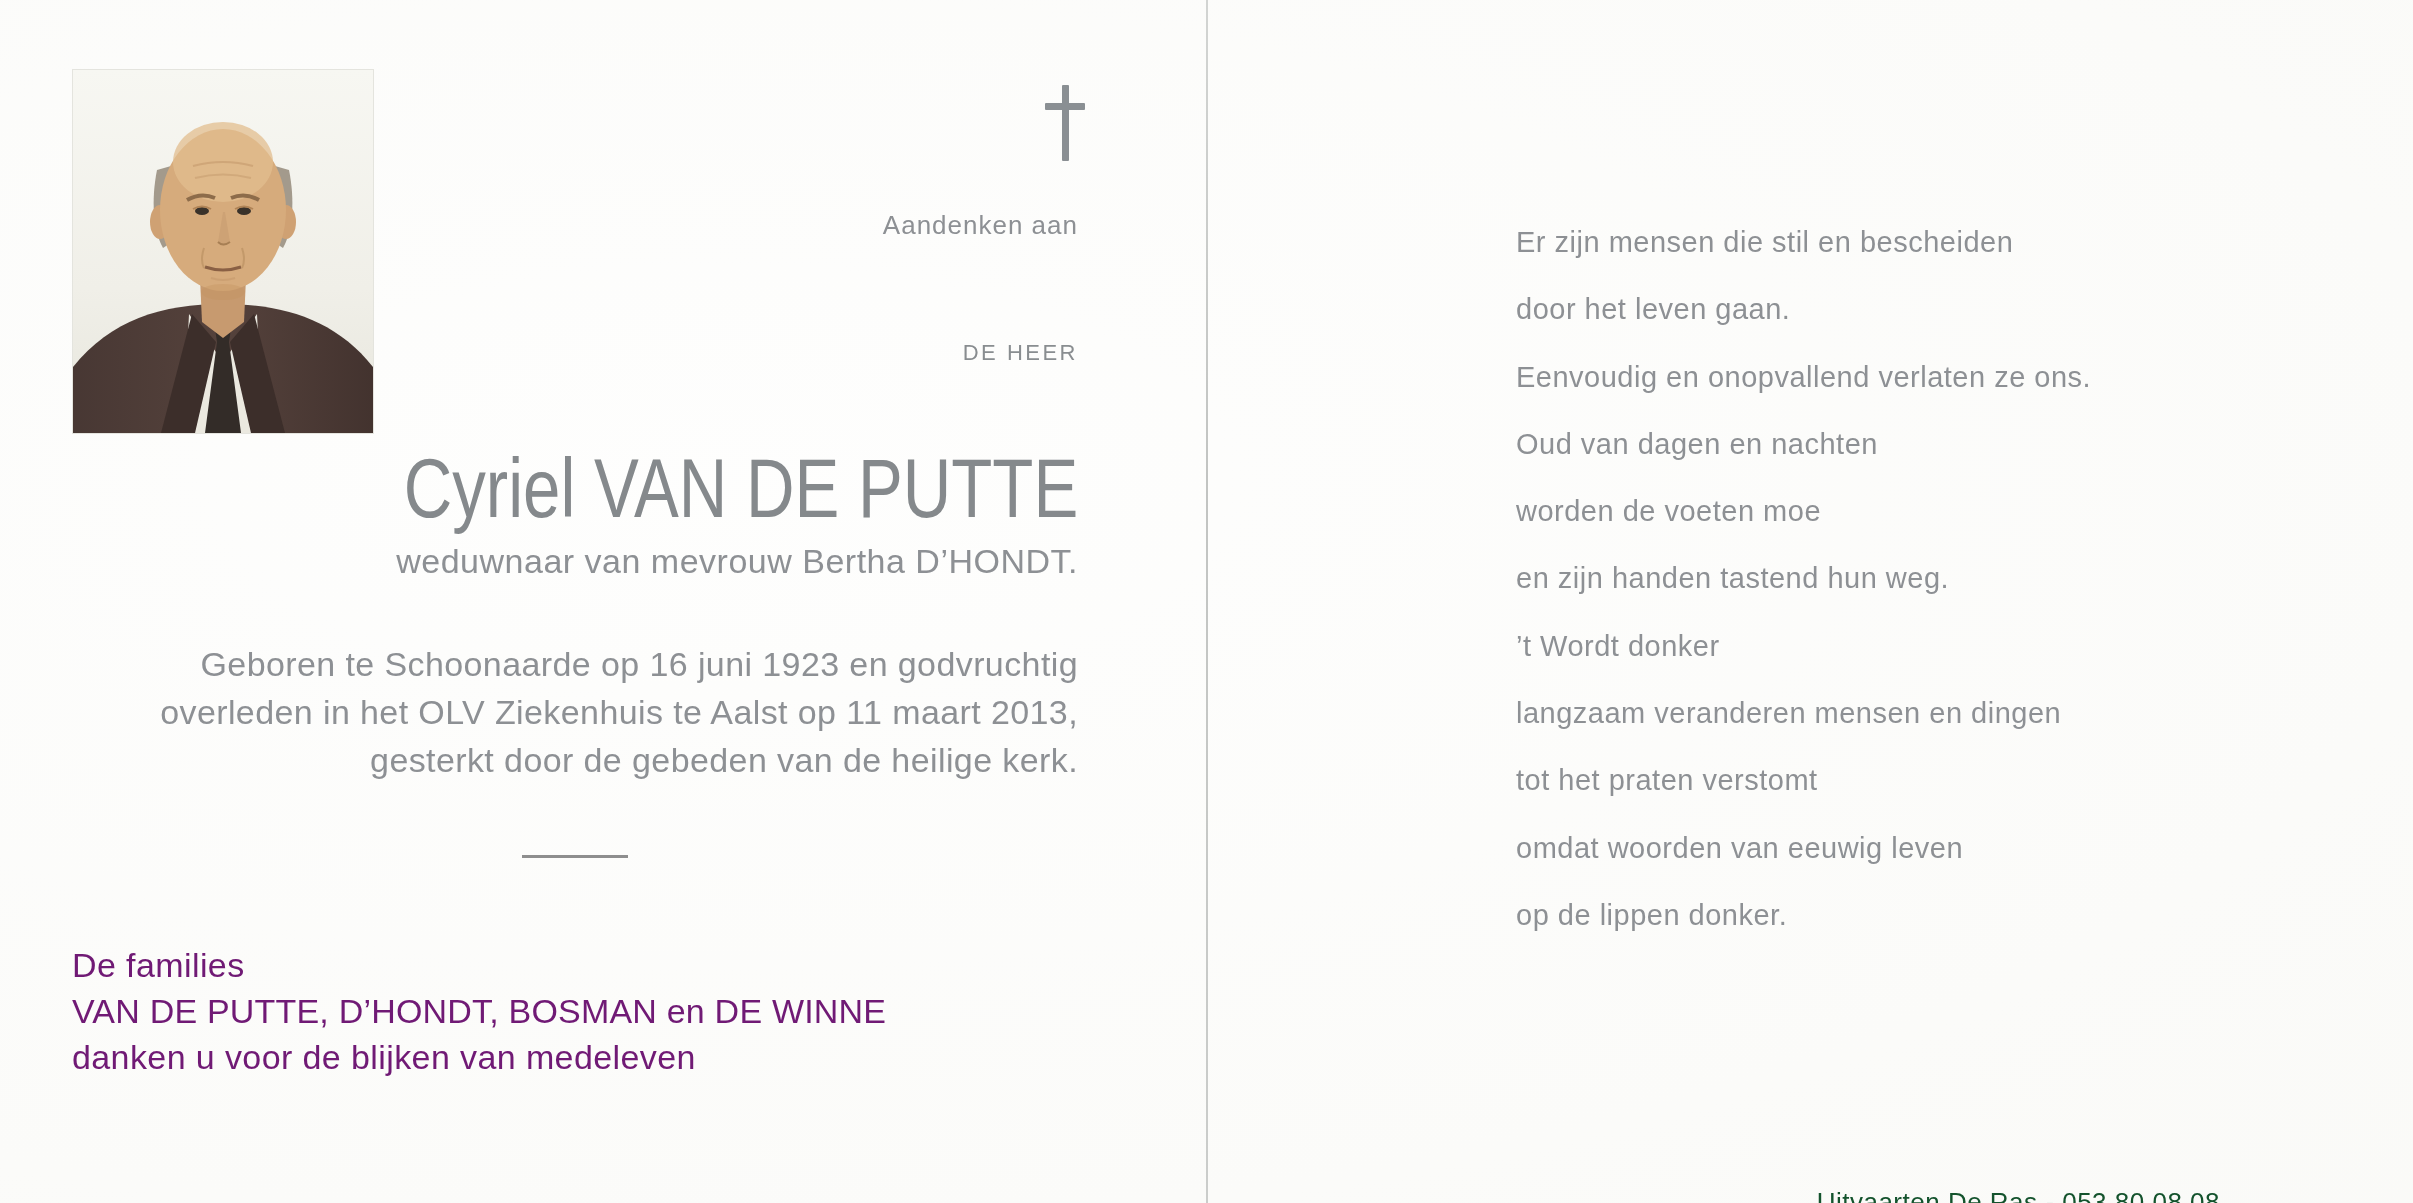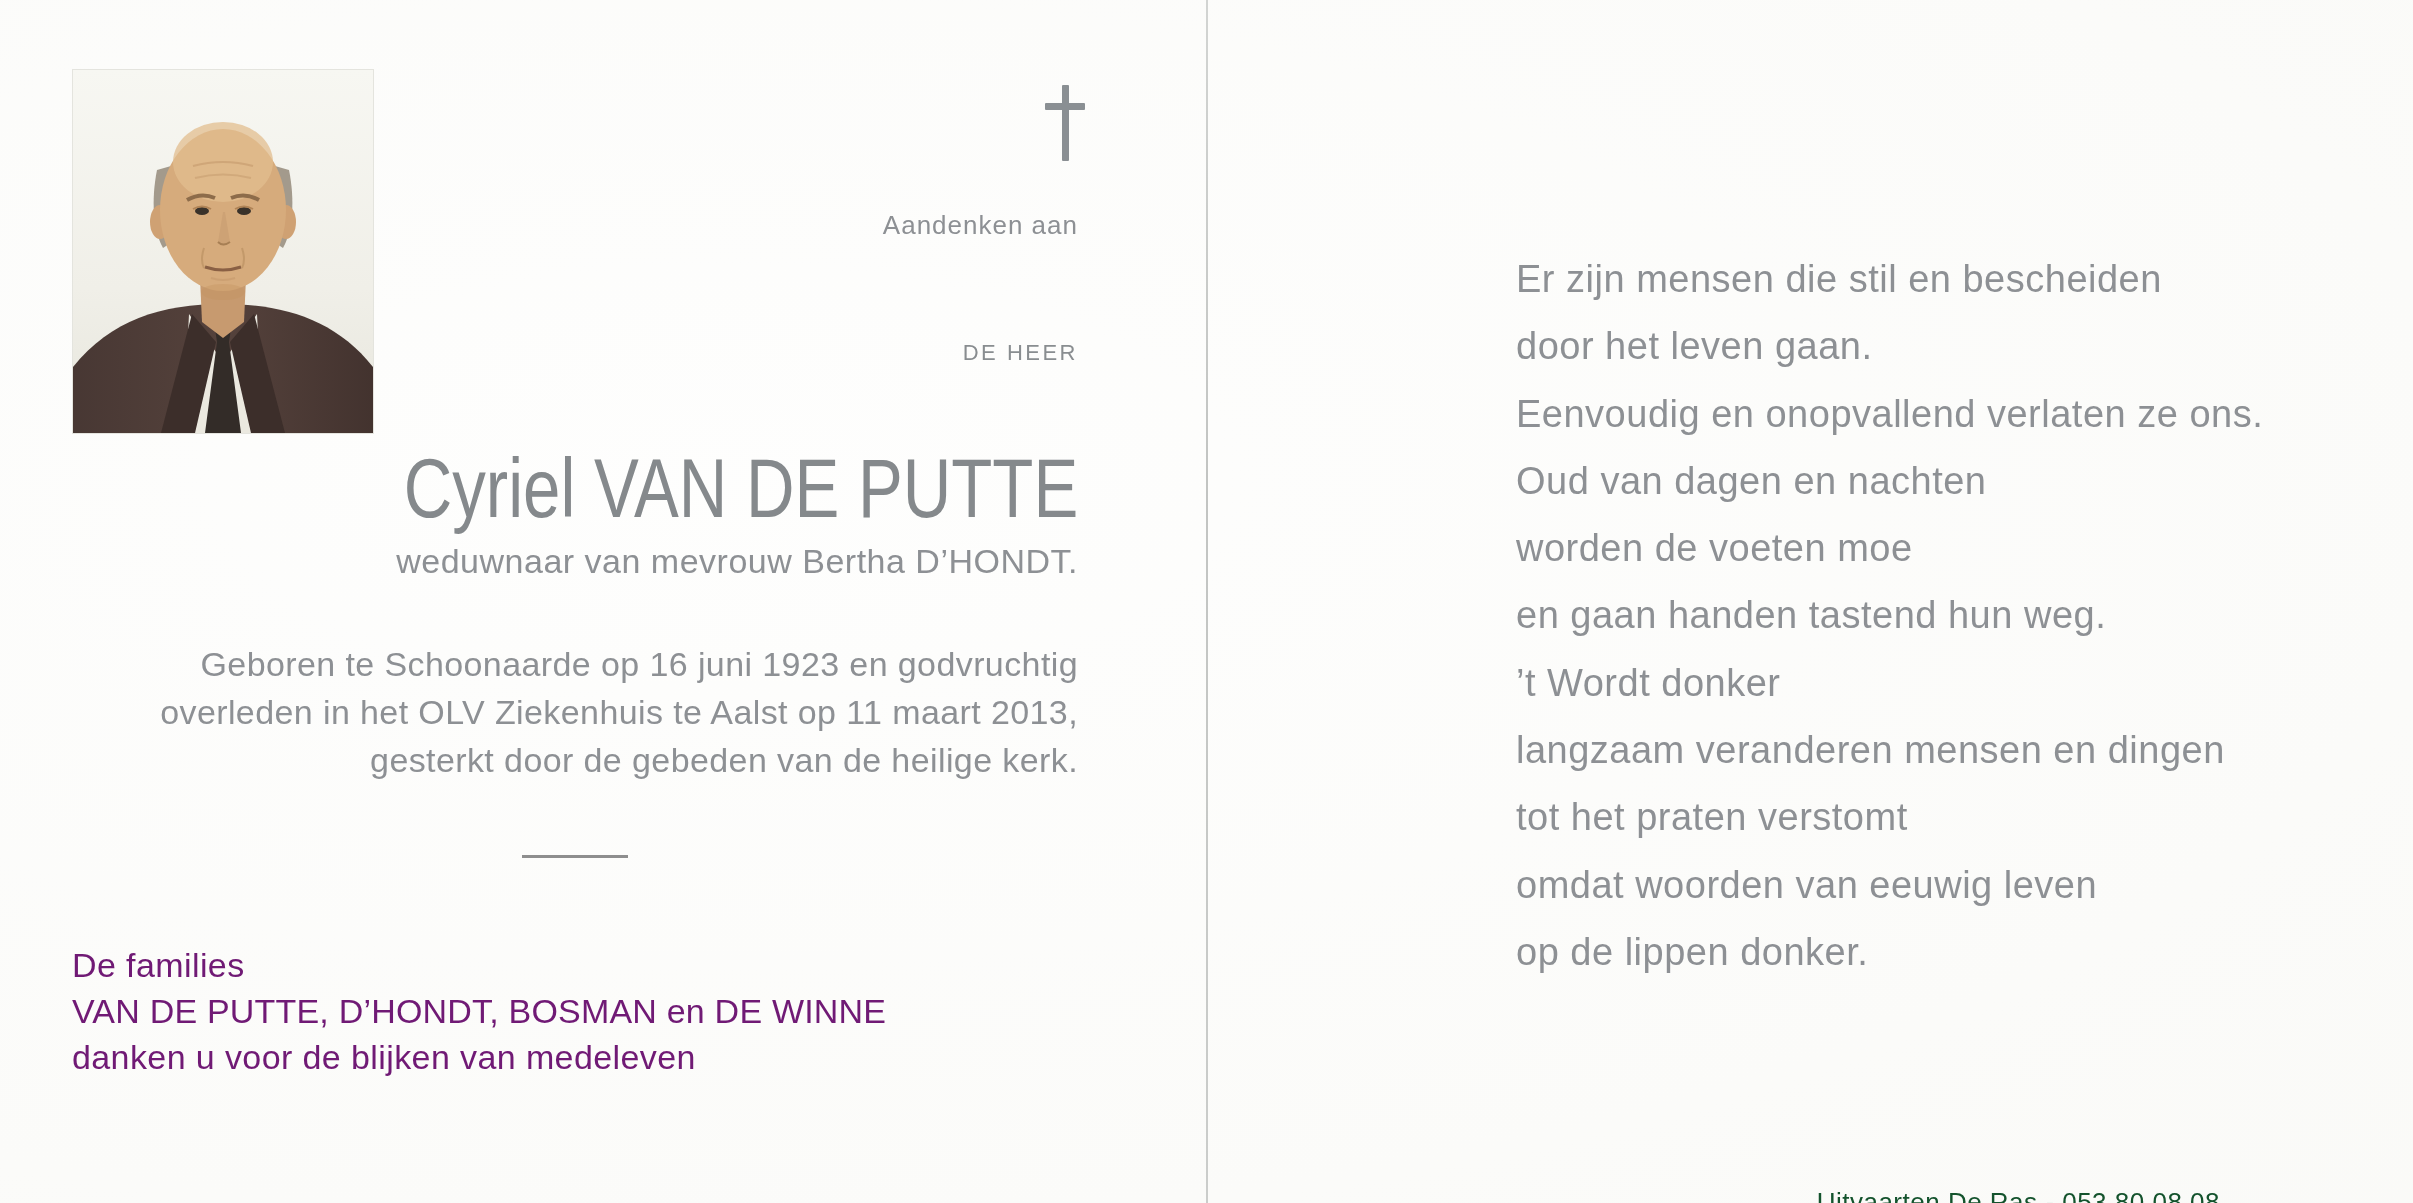--- a/index.html
+++ b/index.html
@@ -65,21 +65,21 @@
     position:absolute; left:72px; top:942px; width:1010px;
     text-align:left; font-size:34px; line-height:46px;
     letter-spacing:0.4px; color:#701a75;
   }
   .families-block span { display:block; }
   .families-names { letter-spacing:0.2px; }
 
   
   .poem {
     position:absolute; left:308px; top:226px; width:850px;
-    font-size:38px; letter-spacing:0.5px; color:#8d9094;margin-top:32px;
+    font-size:29px; letter-spacing:0.5px; color:#8d9094;
   }
   .poem span { display:block; height:67.3px; white-space:nowrap; }
 
   .footer-credit {
     position:absolute; left:308px; top:1187px; width:704px;
     text-align:right; font-size:26px; letter-spacing:0.5px; color:#14532d;
     white-space:nowrap;
   }
 
   
@@ -184,21 +184,21 @@
 </div>
 
 <div class="page page-right">
 
   <div class="poem">
     <span>Er zijn mensen die stil en bescheiden</span>
     <span>door het leven gaan.</span>
     <span>Eenvoudig en onopvallend verlaten ze ons.</span>
     <span>Oud van dagen en nachten</span>
     <span>worden de voeten moe</span>
-    <span>en gaan handen tastend hun weg.</span>
+    <span>en zijn handen tastend hun weg.</span>
     <span>’t Wordt donker</span>
     <span>langzaam veranderen mensen en dingen</span>
     <span>tot het praten verstomt</span>
     <span>omdat woorden van eeuwig leven</span>
     <span>op de lippen donker.</span>
   </div>
 
   <div class="footer-credit">Uitvaarten De Ras - 053 80 08 08</div>
 
 </div>

